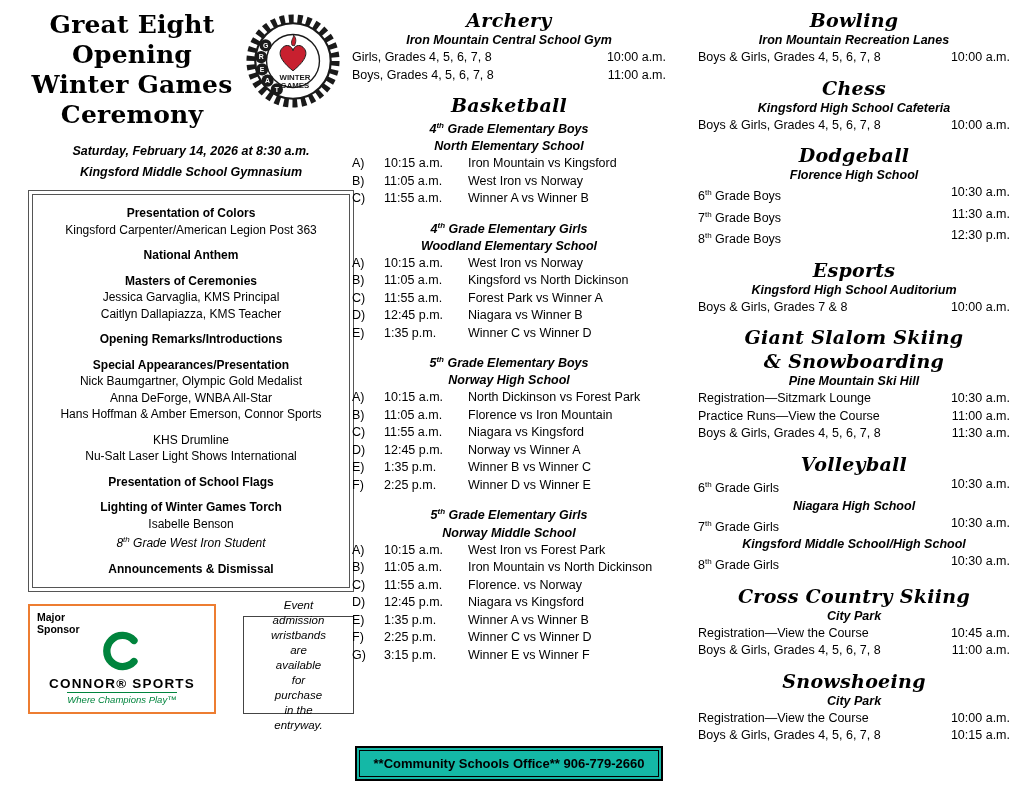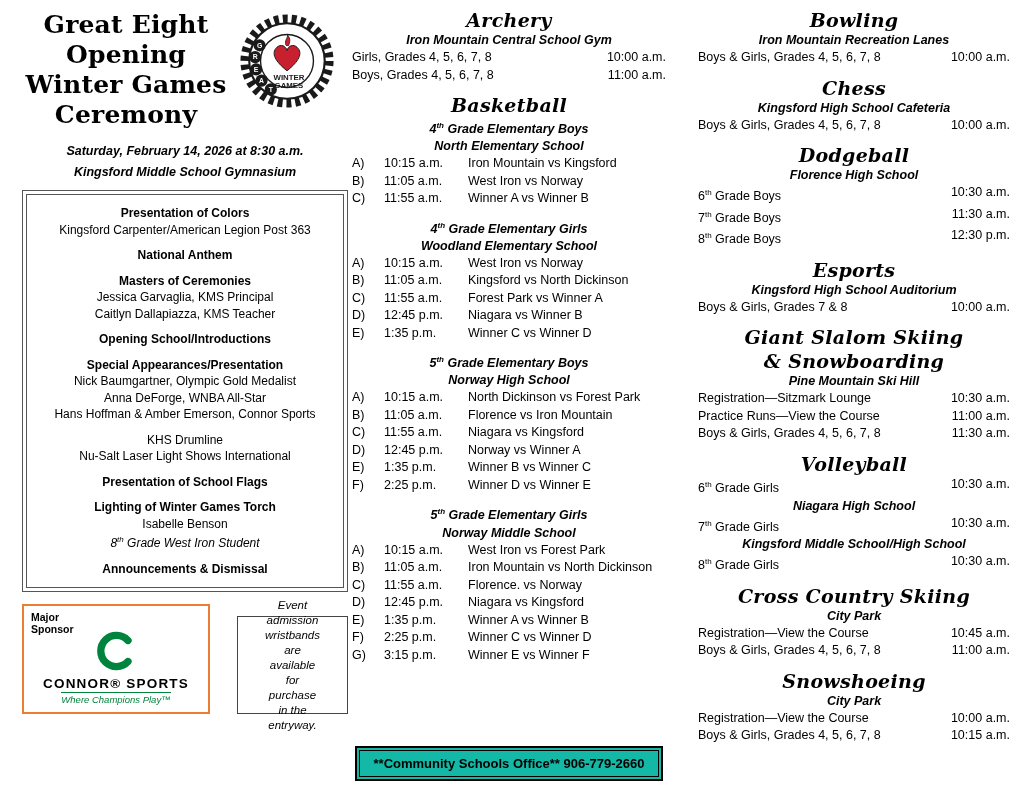--- a/index.html
+++ b/index.html
@@ -2,21 +2,21 @@
 <html><head>
 <meta charset="utf-8">
 <style>
   * { margin:0; padding:0; box-sizing:border-box; }
   html,body { background:#fff; }
   body {
     width:1024px; height:789px; position:relative; overflow:hidden;
     font-family:"Liberation Sans", sans-serif; color:#000;
   }
   .col { position:absolute; }
-  .col-left   { left:22px;  top:10px; width:326px; }
+  .col-left   { left:28px;  top:10px; width:326px; }
   .col-middle { left:352px; top:8px;  width:314px; height:773px; display:flex; flex-direction:column; }
   .col-right  { left:698px; top:8px;  width:312px; }
 
   
   .title-row { display:flex; align-items:flex-start; }
   .main-title {
     width:208px; font-family:"DejaVu Serif", serif; font-weight:bold;
     font-size:25px; line-height:30px; text-align:center; letter-spacing:.2px;
   }
   .badge { margin-left:8px; margin-top:2px; flex:0 0 auto; }
@@ -111,21 +111,21 @@
     <div class="program-inner" id="program-box">
         <div class="p-heading">Presentation of Colors</div>
         <div class="p-text">Kingsford Carpenter/American Legion Post 363</div>
         <div class="p-gap"></div>
         <div class="p-heading">National Anthem</div>
         <div class="p-gap"></div>
         <div class="p-heading">Masters of Ceremonies</div>
         <div class="p-text">Jessica Garvaglia, KMS Principal</div>
         <div class="p-text">Caitlyn Dallapiazza, KMS Teacher</div>
         <div class="p-gap"></div>
-        <div class="p-heading">Opening School/Introductions</div>
+        <div class="p-heading">Opening Remarks/Introductions</div>
         <div class="p-gap"></div>
         <div class="p-bold">Special Appearances/Presentation</div>
         <div class="p-text">Nick Baumgartner, Olympic Gold Medalist</div>
         <div class="p-text">Anna DeForge, WNBA All-Star</div>
         <div class="p-text">Hans Hoffman &amp; Amber Emerson, Connor Sports</div>
         <div class="p-gap"></div>
         <div class="p-text">KHS Drumline</div>
         <div class="p-text">Nu-Salt Laser Light Shows International</div>
         <div class="p-gap"></div>
         <div class="p-heading">Presentation of School Flags</div>

